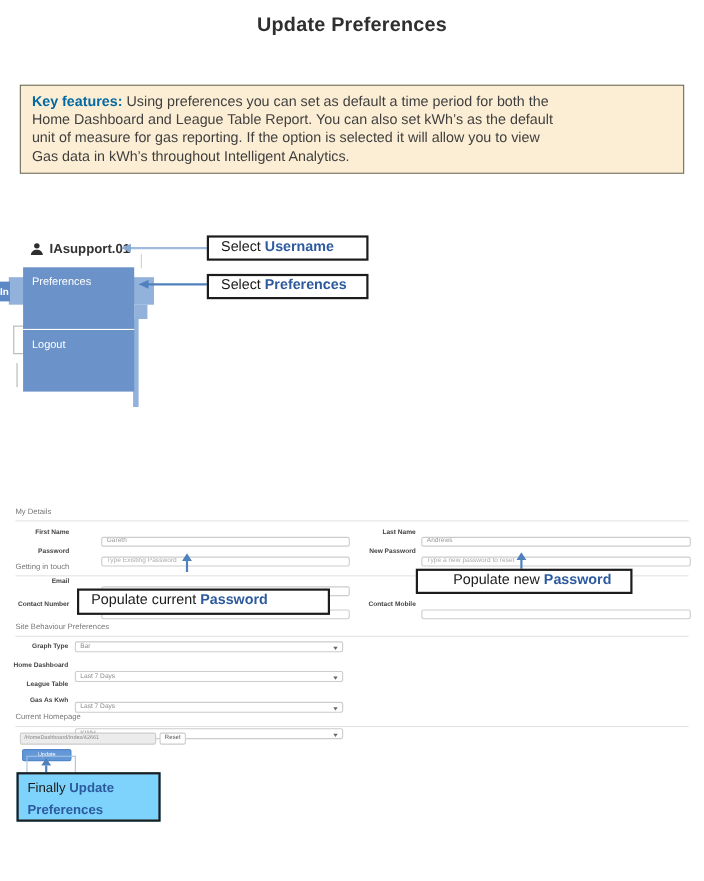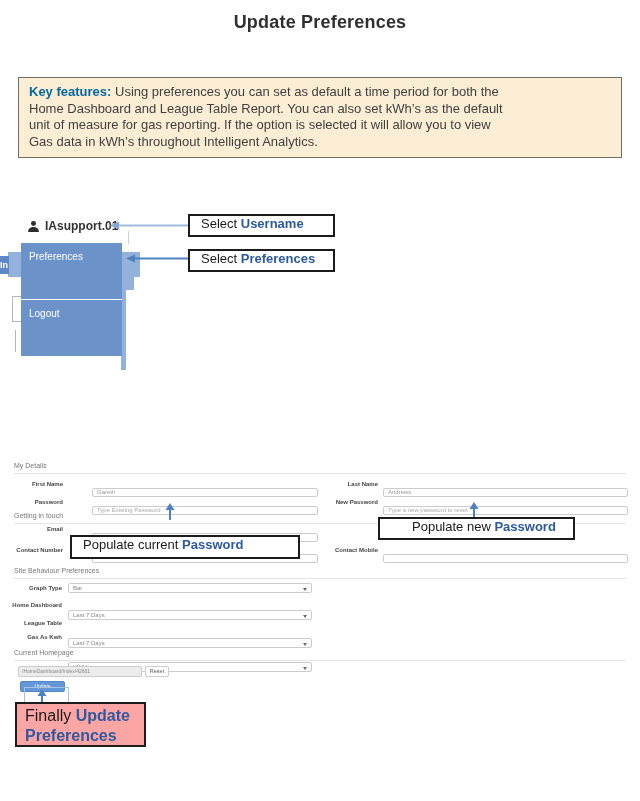--- a/index.html
+++ b/index.html
@@ -20,21 +20,21 @@
   .username { font-size:12px; font-weight:bold; color:#333; }
   .frag { background:#92b1db; }
   .menu { left:21px; top:243px; width:101px; height:113px; background:#6b92c9; display:flex; flex-direction:column; }
   .menu-item { flex:1; color:#fff; font-size:10px; line-height:27px; padding-left:8px; }
   .menu-item + .menu-item { border-top:1px solid #fff; }
 
   
   .callout { background:#fff; border:2px solid #1c1c1c; font-size:13px; color:#1a1a1a; display:flex; padding-left:11px; white-space:nowrap; }
   .callout .kw { font-weight:bold; color:#2d5a9e; white-space:pre; }
   .callout .pre { white-space:pre; }
-  .callout-wrap { background:#fca5a5; border:2px solid #1c1c1c; font-size:16px; color:#1a1a1a; padding:2px 8px; line-height:20px; white-space:normal; }
+  .callout-wrap { background:#7dd3fc; border:2px solid #1c1c1c; font-size:12px; color:#1a1a1a; padding:2px 8px; line-height:20px; white-space:normal; }
   .callout-wrap .kw { font-weight:bold; color:#2d5a9e; }
 
   
   .form-header { font-size:7px; color:#777; border-bottom:1px solid #e3e3e3; padding-bottom:4px; width:612px; left:14px; }
   .f-label { font-size:6px; font-weight:bold; color:#444; text-align:right; line-height:7px; }
   .f-input { background:#fff; border:1px solid #ccc; border-radius:2px; height:9px; font-size:6px; color:#999; padding:0 4px; font-family:"Liberation Sans", sans-serif; width:100%; }
   .f-input::placeholder { color:#aaa; opacity:1; }
   .f-select { background:#fff; border:1px solid #ccc; border-radius:2px; height:10px; font-size:6px; color:#888; padding:0 4px; line-height:8px; position:relative; }
   .chev { position:absolute; right:4px; top:3.5px; width:0; height:0; border-left:2.5px solid transparent; border-right:2.5px solid transparent; border-top:3px solid #666; }
   .hp-input { background:#ececec; border:1px solid #ccc; border-radius:2px; height:11px; font-size:5px; color:#888; padding:0 3px; line-height:9px; font-family:"Liberation Sans", sans-serif; }

